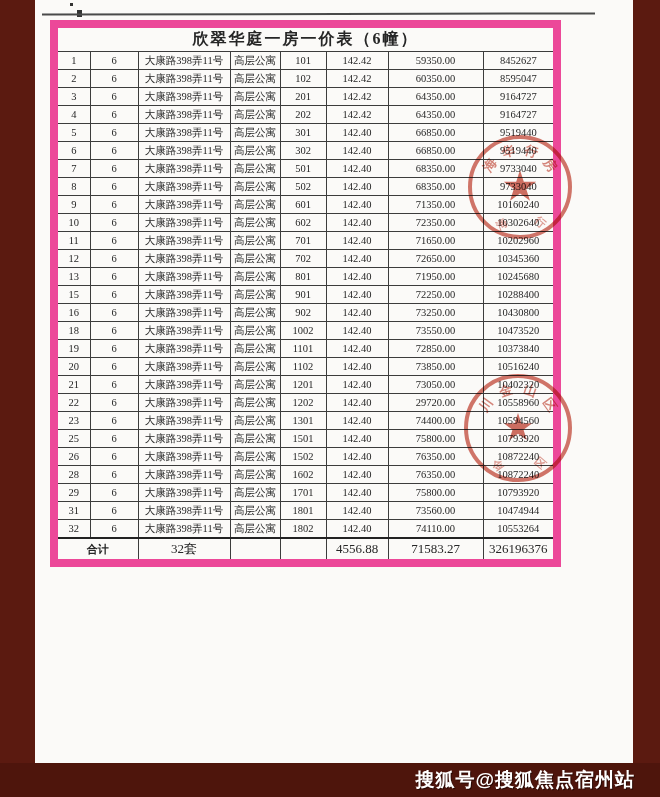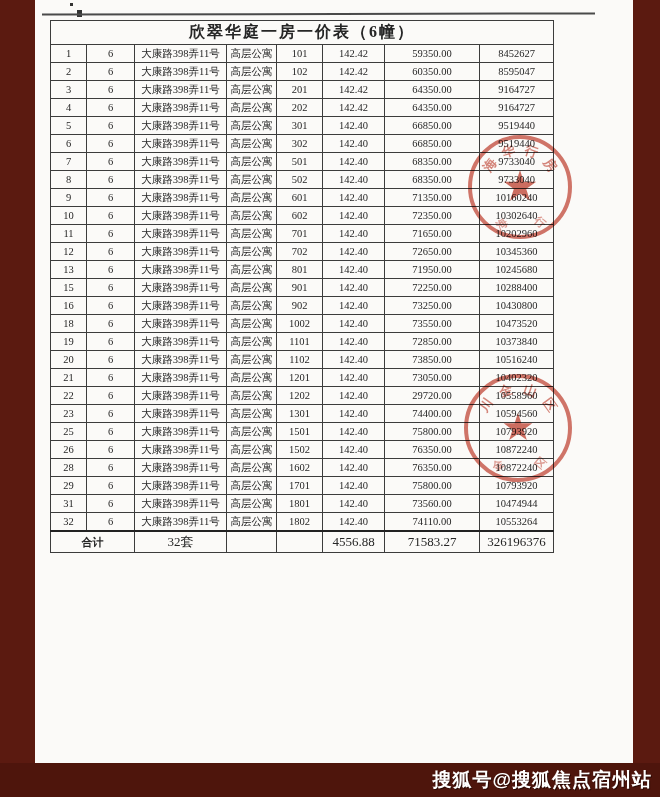--- a/index.html
+++ b/index.html
@@ -6,21 +6,21 @@
   body{
     width:660px;height:797px;position:relative;overflow:hidden;
     background:#ffffff;
     font-family:"Liberation Sans",sans-serif;
   }
   
   .frame-left{position:absolute;left:0;top:0;width:35px;height:797px;background:#5b1a10;}
   .frame-right{position:absolute;left:633px;top:0;width:27px;height:797px;background:#5b1a10;}
   .footer-bar{
     position:absolute;left:0;top:763px;width:660px;height:34px;background:#4e150c;
-    display:flex;align-items:center;justify-content:flex-end;box-sizing:border-box;padding-right:8px;
+    display:flex;align-items:center;justify-content:flex-end;box-sizing:border-box;padding-right:25px;
   }
   .watermark{
     color:#ffffff;font-size:19px;font-weight:bold;letter-spacing:1px;
     text-shadow:1px 1px 0 #280803;font-family:"Liberation Sans",sans-serif;
   }
   
   .sheet{position:absolute;left:35px;top:0;width:598px;height:763px;background:#fbfaf8;}
   .top-line{position:absolute;left:42px;top:13px;width:553px;height:2px;background:#4a4a4a;transform:rotate(-0.12deg);}
   .top-dots{position:absolute;left:35px;top:3px;width:14px;height:7px;}
   .top-dots span{display:inline-block;background:#333;}
@@ -29,21 +29,21 @@
   
   table.price{
     position:absolute;left:50px;top:20px;width:503px;
     border-collapse:collapse;table-layout:fixed;
     font-family:"Liberation Serif",serif;color:#262626;
   }
   table.price td,table.price th{
     border:1px solid #3c3c3c;text-align:center;vertical-align:middle;
     padding:0;overflow:hidden;white-space:nowrap;
   }
-  table.price{border:1px solid #ec4899;padding-left:32px;}
+  table.price{border:8px solid #ec4899;padding-left:32px;}
   td.title-cell{height:23px;font-size:16px;font-weight:bold;letter-spacing:2px;border-bottom:2px solid #222;}
   tr.head-row th{height:24px;font-size:11px;font-weight:bold;}
   tbody.rows td{height:17px;line-height:17px;font-size:10.5px;}
   tr.total-row td,tr.total-row th{height:20px;font-size:11px;font-weight:bold;border-top:2px solid #222;}
   tr.total-row td{font-weight:normal;font-size:13px;}
   
   .seal{position:absolute;mix-blend-mode:multiply;opacity:0.82;pointer-events:none;}
   .seal-1{left:463px;top:130px;}
   .seal-2{left:458px;top:368px;}
 </style>

